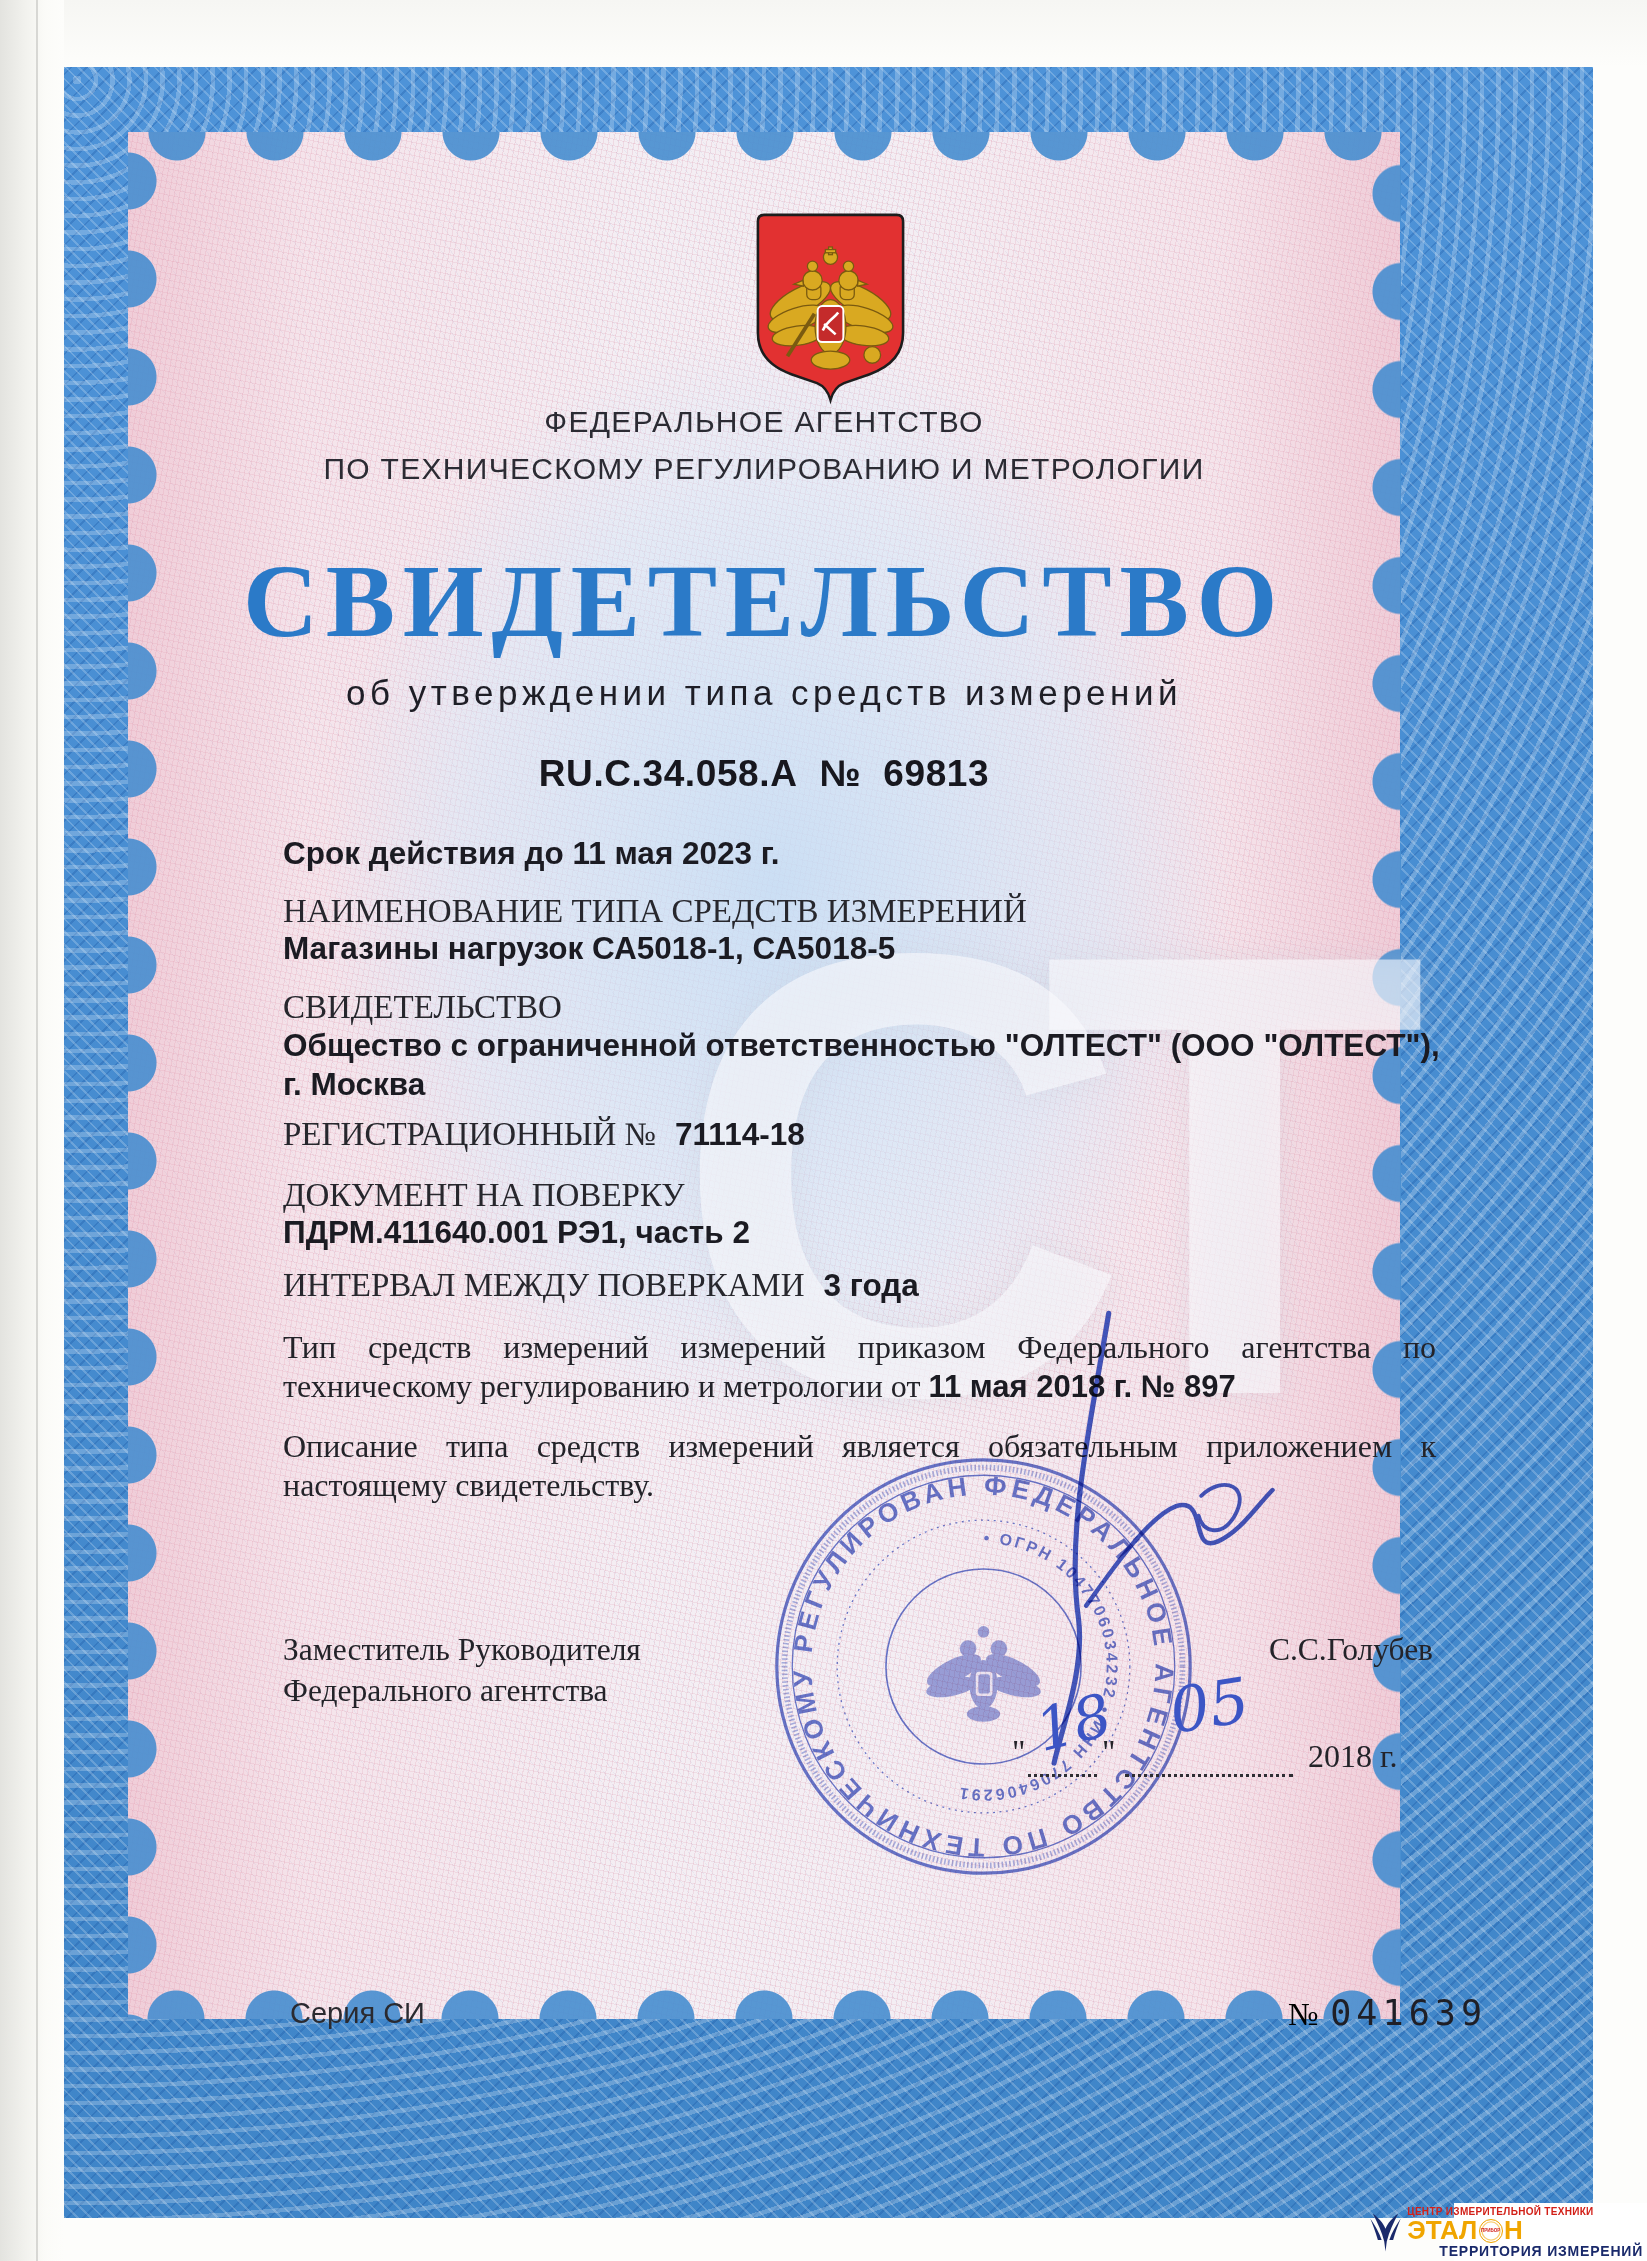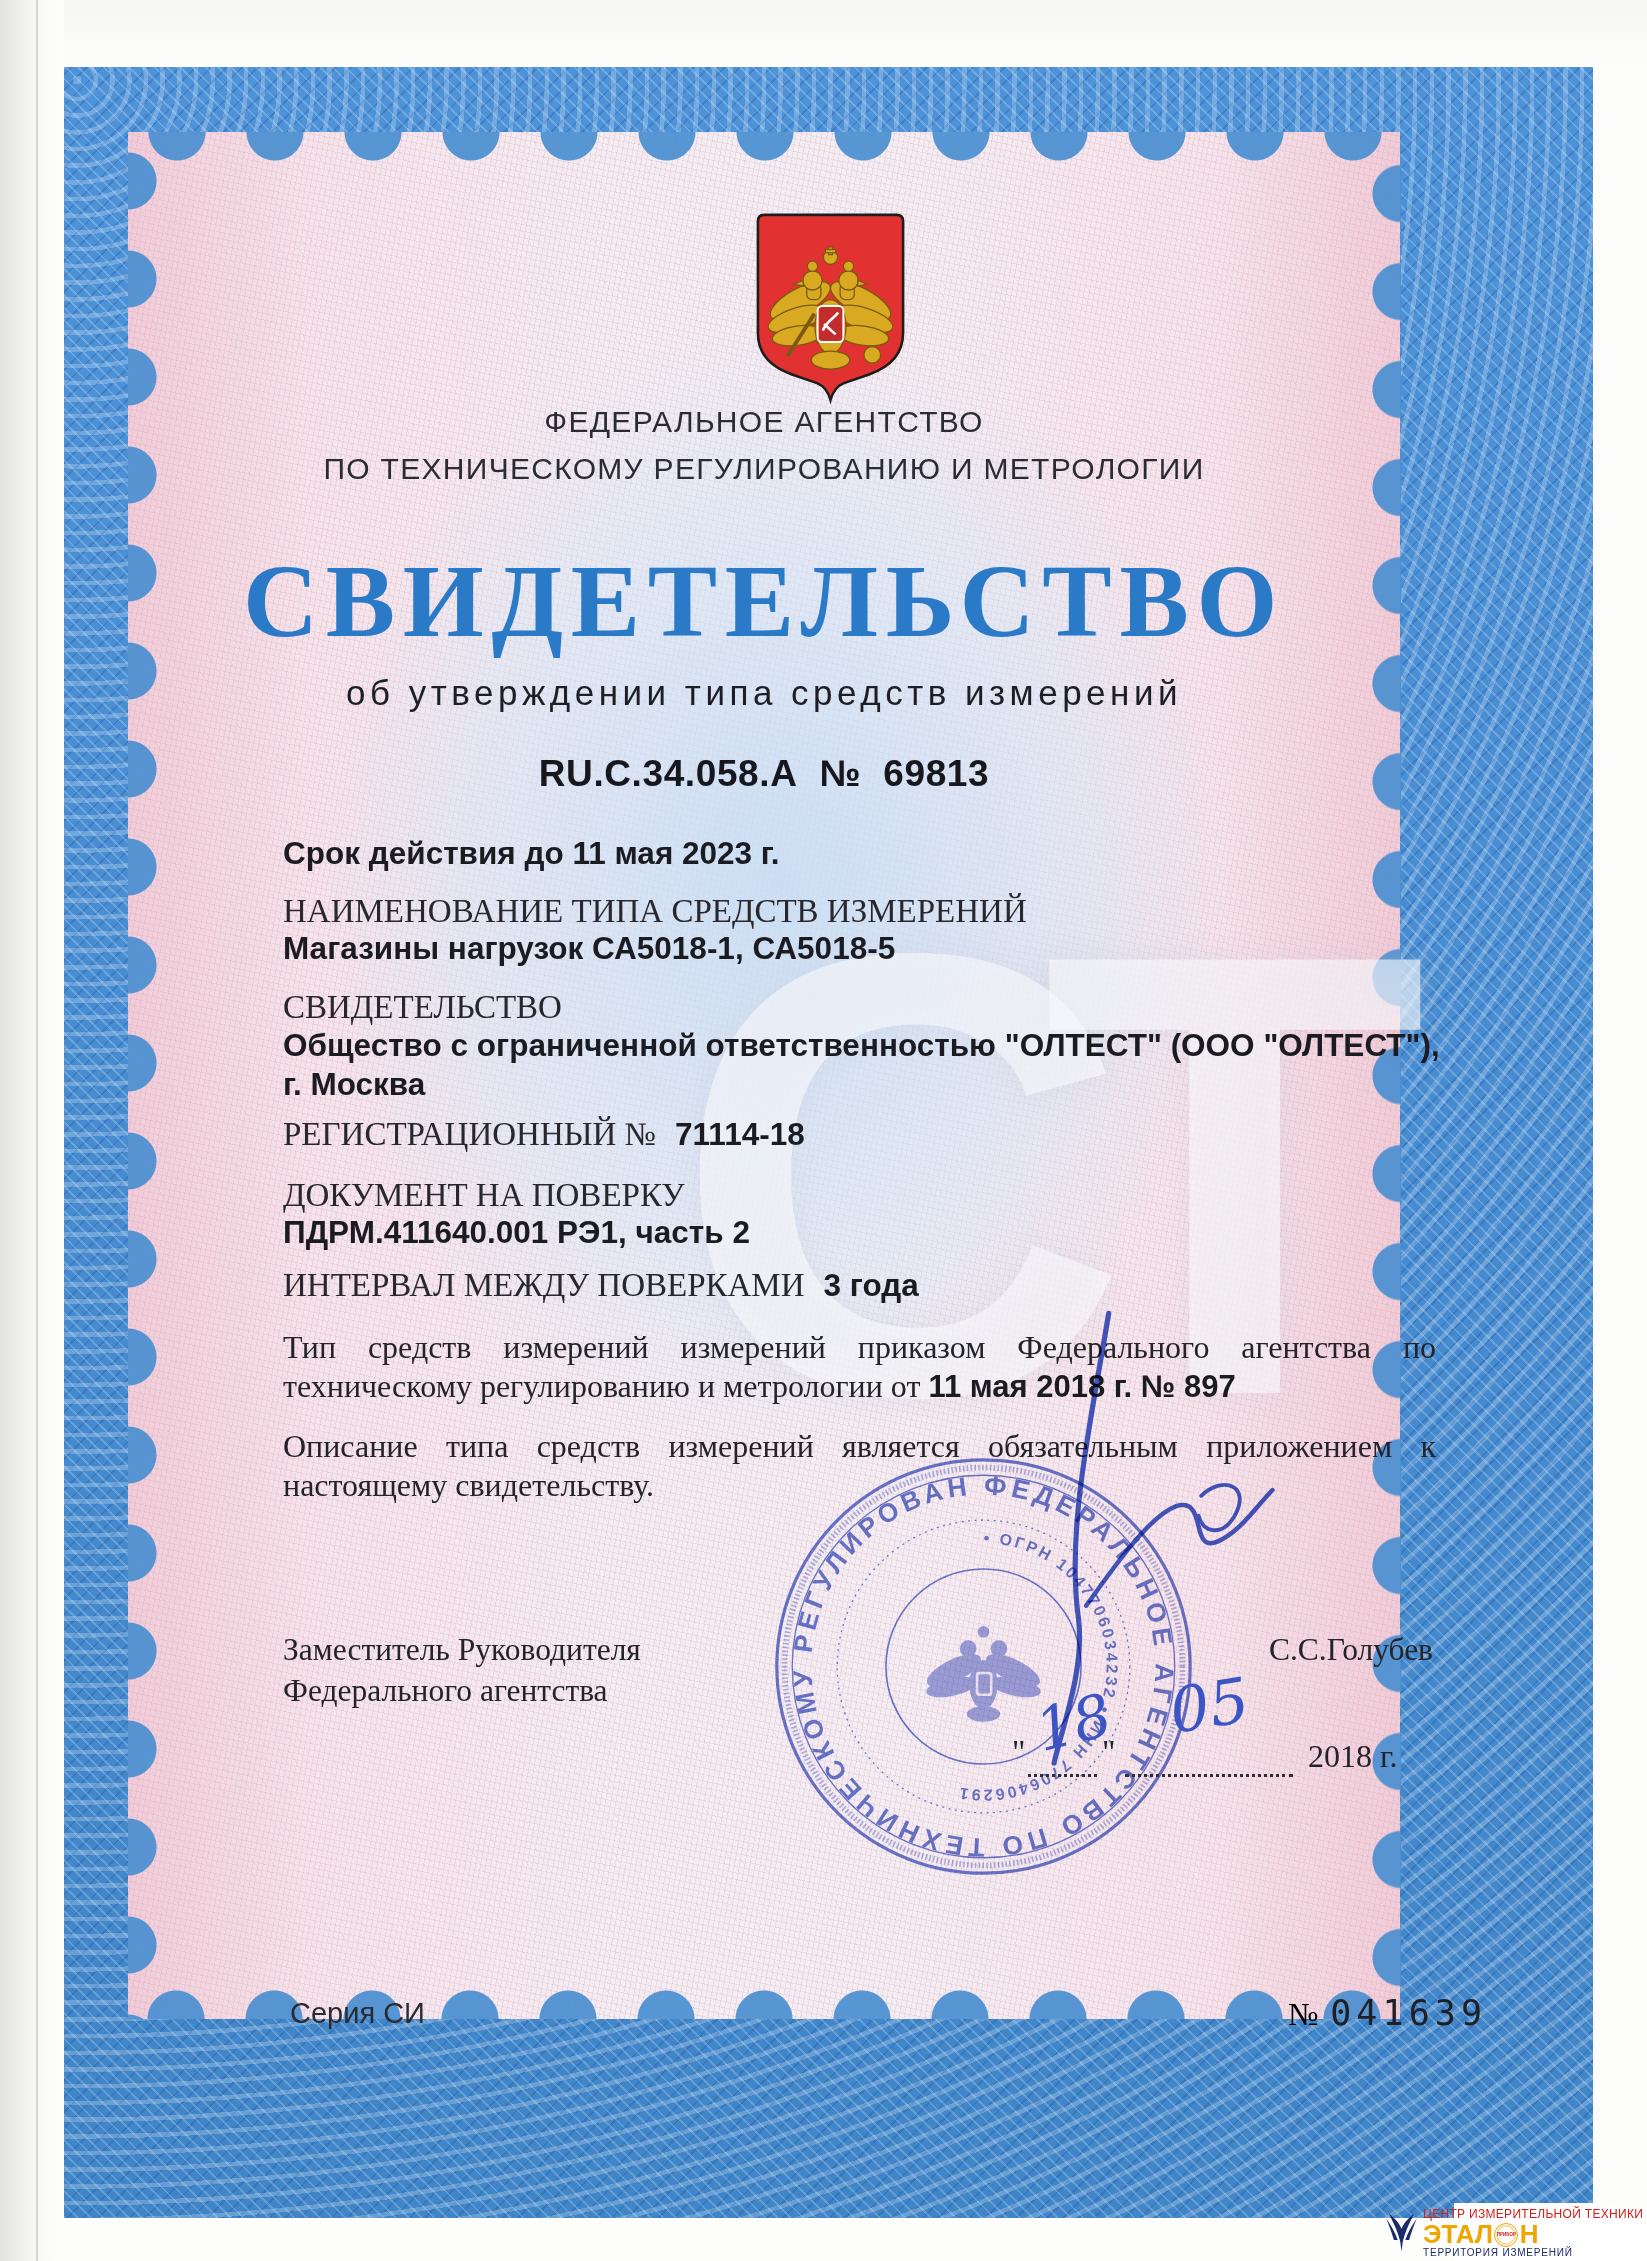--- a/index.html
+++ b/index.html
@@ -70,26 +70,26 @@
   .footer-no{font-family:"Liberation Serif",serif;font-size:32px;margin-right:11.6px;letter-spacing:0;}
   
   .stamp{position:absolute;left:764px;top:1447px;width:439px;height:439px;opacity:.82;mix-blend-mode:multiply;}
   
   .pen{position:absolute;left:964px;top:1278px;width:450px;height:514px;mix-blend-mode:multiply;}
   
   .etalon{position:absolute;right:0;bottom:0;width:193px;height:58px;background:#ffffff;
     display:flex;align-items:center;justify-content:flex-end;padding:2.6px 3.9px 2.6px 2.6px;box-sizing:border-box;}
   .etalon .mark{width:33px;height:41px;flex:0 0 auto;margin-right:5.1px;}
   .etalon .col{display:flex;flex-direction:column;align-items:flex-start;}
-  .etalon .org{font-size:12px;font-weight:normal;color:#d22018;letter-spacing:0.3px;white-space:nowrap;}
+  .etalon .org{font-size:10px;font-weight:bold;color:#d22018;letter-spacing:0.3px;white-space:nowrap;}
   .etalon .brand{display:flex;align-items:flex-end;font-weight:bold;color:#f0a500;font-size:26px;line-height:26px;}
   .etalon .badge{width:22px;height:22px;border:1.9px solid #f0a500;border-radius:50%;margin:0 1.3px;
      display:flex;align-items:center;justify-content:center;font-size:4.5px;color:#d22018;font-weight:bold;
      box-shadow:inset 0 0 0 1.3px #fff, inset 0 0 0 2.6px rgba(240,165,0,.55);}
-  .etalon .tagline{font-size:10px;font-weight:normal;color:#1a2a6b;letter-spacing:0.8px;white-space:nowrap;}
+  .etalon .tagline{font-size:14px;font-weight:bold;color:#1a2a6b;letter-spacing:0.8px;white-space:nowrap;margin-left:32px;}
 </style>
 </head>
 <body>
 
 <div id="page">
   <div class="scan-top"></div>
   <div class="scan-left"></div>
 
   <div class="frame"></div>
   <div class="field"></div>

